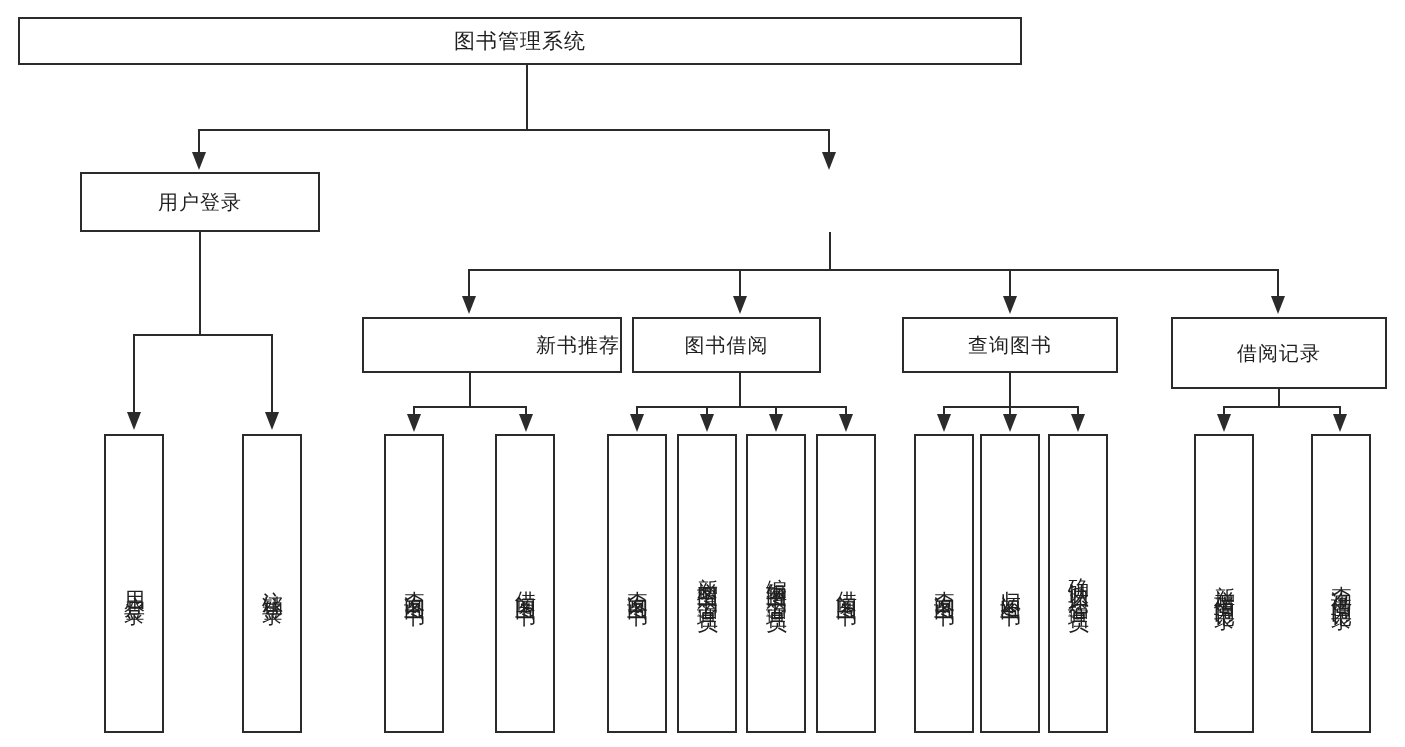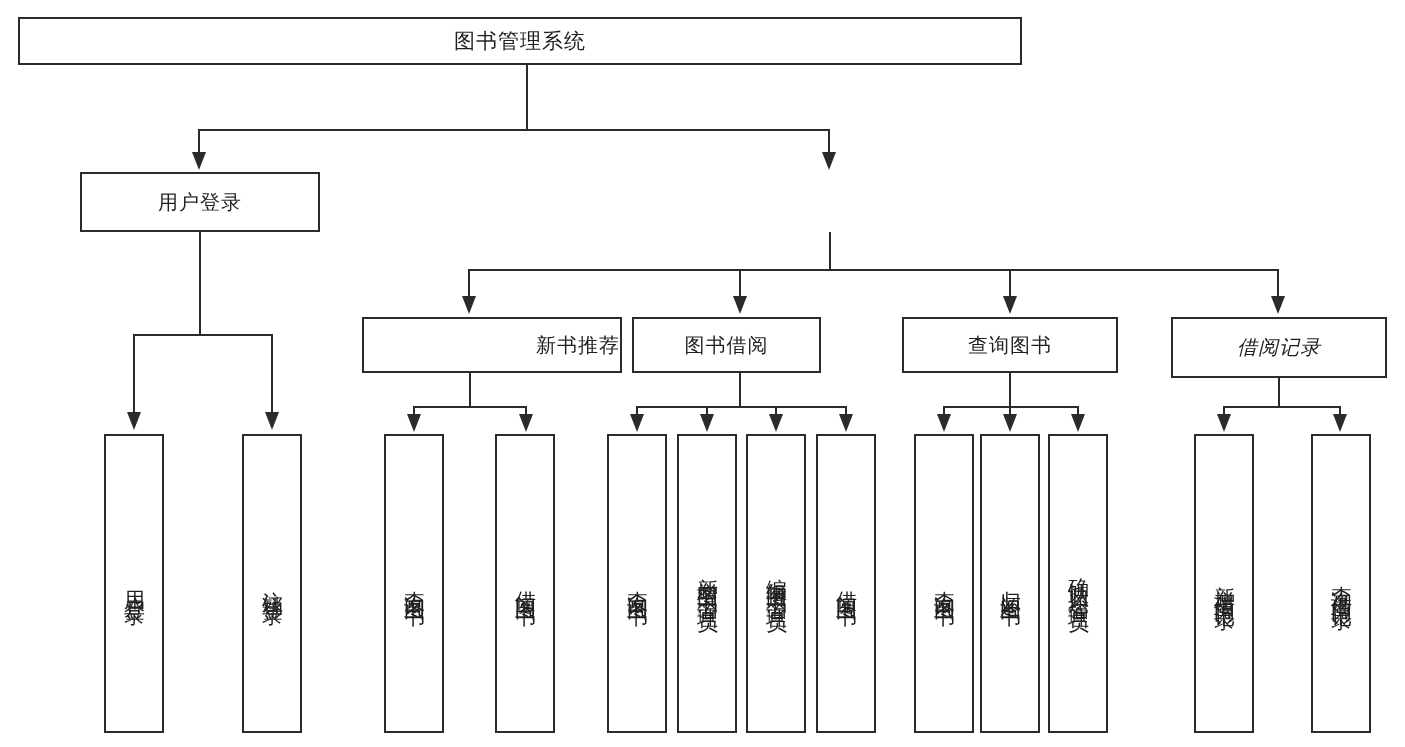--- a/index.html
+++ b/index.html
@@ -113,21 +113,21 @@
 
   <div class="node lvl3" style="left:362px;top:317px;width:260px;height:56px;justify-content:flex-end;">
     <span>新书推荐</span>
   </div>
   <div class="node lvl3" style="left:632px;top:317px;width:189px;height:56px;">
     <span>图书借阅</span>
   </div>
   <div class="node lvl3" style="left:902px;top:317px;width:216px;height:56px;">
     <span>查询图书</span>
   </div>
-  <div class="node lvl3" style="left:1171px;top:317px;width:216px;height:61px;font-style:italic;">
+  <div class="node lvl3" style="left:1171px;top:317px;width:216px;height:72px;">
     <span>借阅记录</span>
   </div>
 
   <div class="ln v" style="left:469px;top:373px;width:2px;height:34px;"></div>
   <div class="ln h" style="left:413px;top:406px;width:114px;height:2px;"></div>
   <div class="ln v" style="left:413px;top:406px;width:2px;height:12px;"></div>
   <div class="arrow" style="left:407px;top:414px;"></div>
   <div class="ln v" style="left:525px;top:406px;width:2px;height:12px;"></div>
   <div class="arrow" style="left:519px;top:414px;"></div>
 

